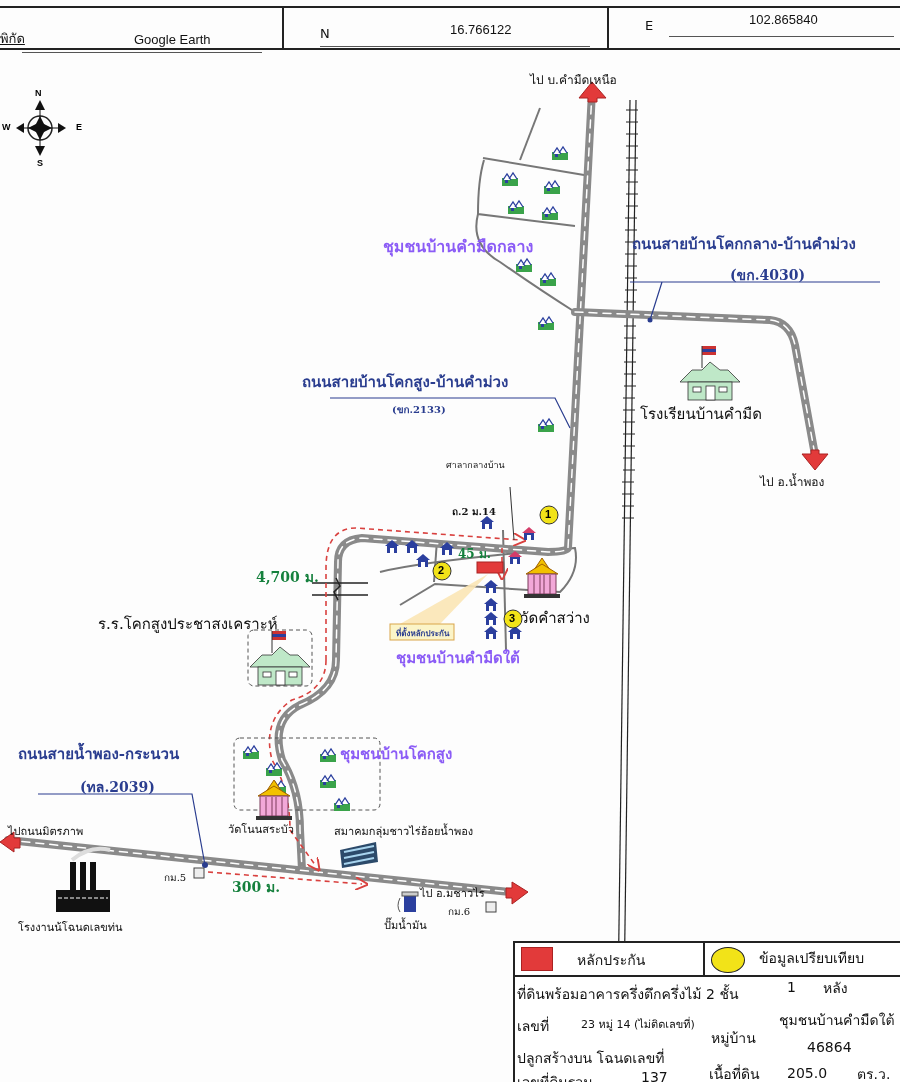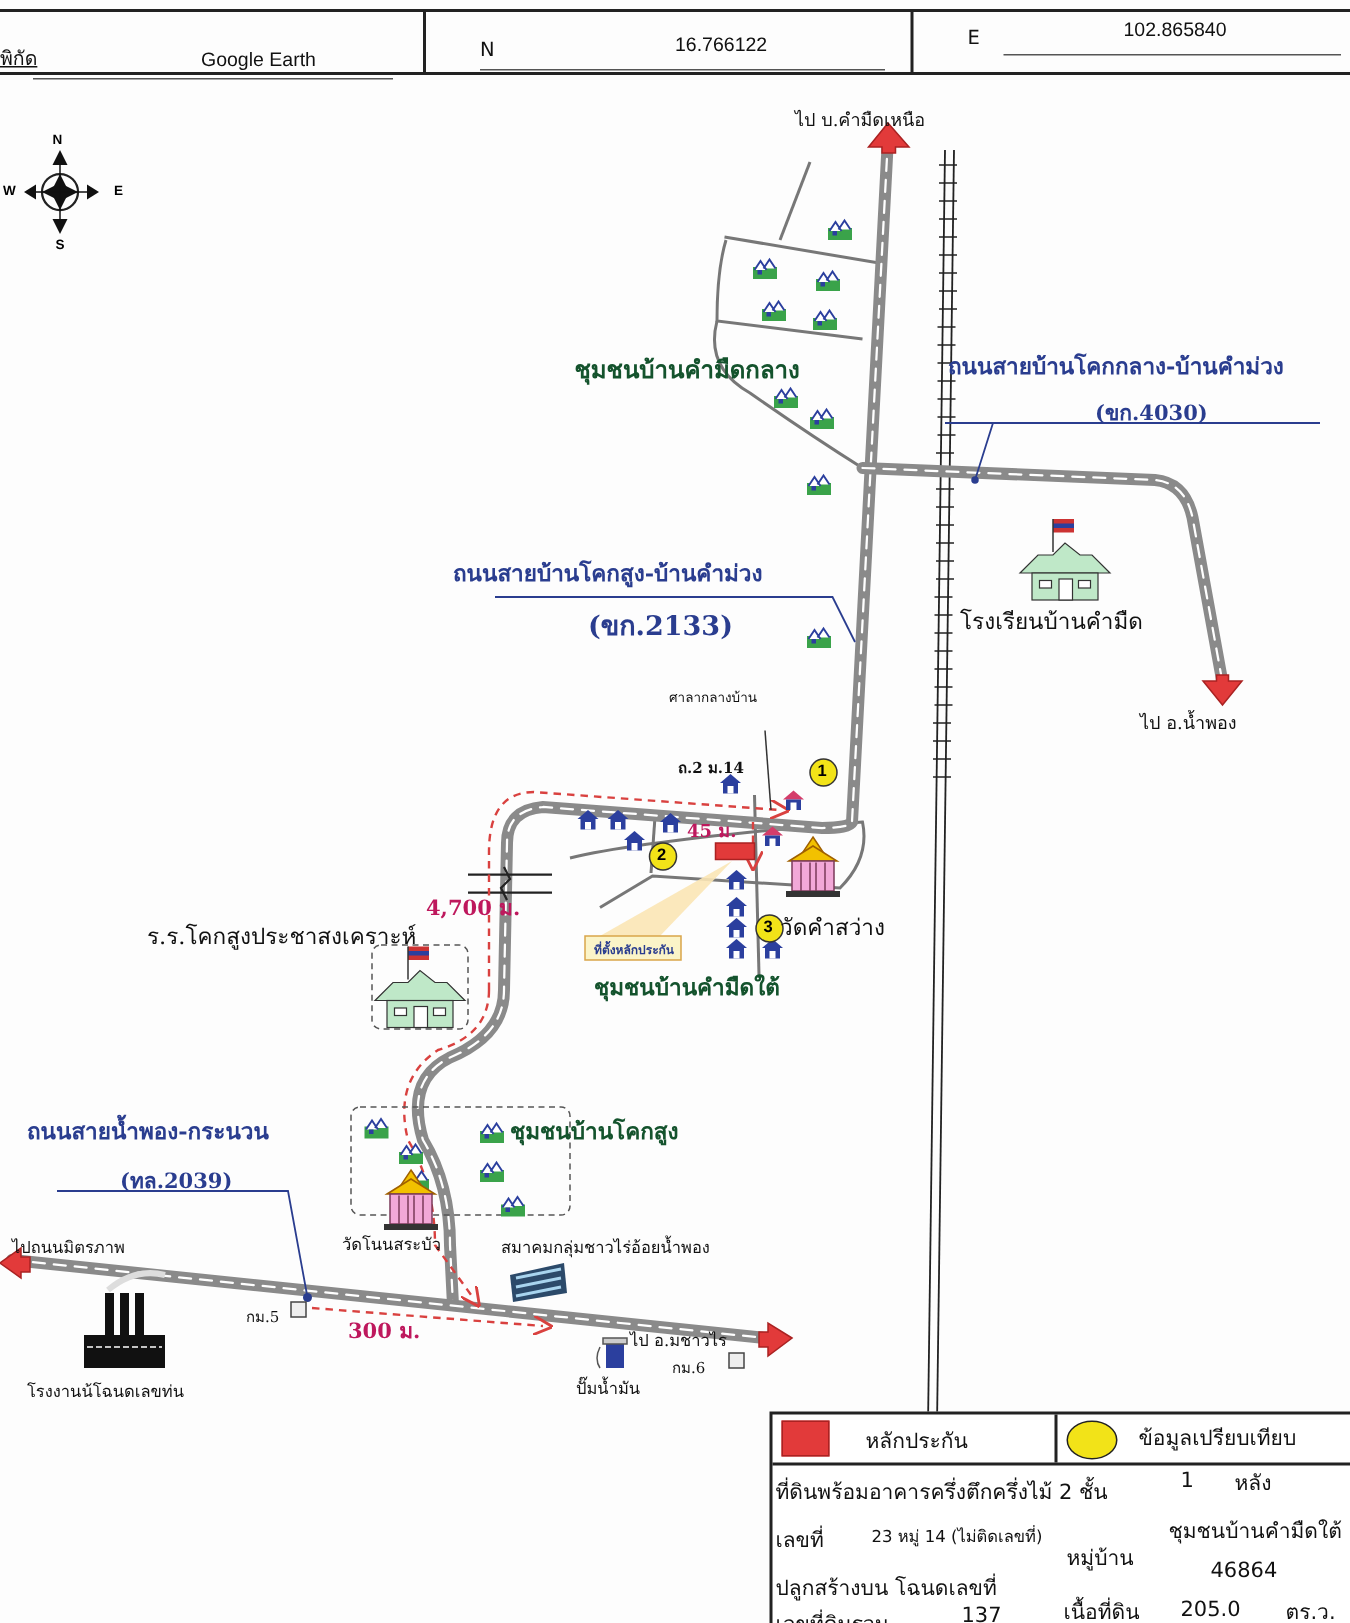--- a/index.html
+++ b/index.html
@@ -8,22 +8,22 @@
   .hdr .topline{position:absolute;left:0;top:6px;width:900px;border-top:2px solid #222;}
   .hdr .botline{position:absolute;left:0;top:48px;width:900px;border-top:2px solid #222;}
   .cell{position:absolute;top:8px;height:40px;}
   .cell .lbl{position:absolute;font-size:13px;color:#111;}
   .cell .val{position:absolute;font-family:"Liberation Sans",sans-serif;font-size:13px;color:#111;}
   .cell .uline{position:absolute;border-top:1px solid #555;}
   .vsep{position:absolute;top:6px;height:44px;border-left:2px solid #222;}
   .map{position:absolute;left:0;top:52px;width:900px;height:1030px;}
   .t{position:absolute;white-space:nowrap;font-family:"DejaVu Serif",serif;}
   .blue{color:#2a3d8f;font-weight:bold;}
-  .purple{color:#14532d;font-weight:bold;}
-  .red{color:#be185d;font-weight:bold;}
+  .purple{color:#8b5cf6;font-weight:bold;}
+  .red{color:#15803d;font-weight:bold;}
   .blk{color:#111;}
   .legend{position:absolute;left:513px;top:941px;width:387px;height:141px;border:2px solid #222;background:#fff;}
   .legend .lt{position:absolute;font-size:14px;color:#111;white-space:nowrap;}
   .legend .sm{font-size:11px;}
 </style>
 </head>
 <body>
 
 <div class="hdr">
   <div class="topline"></div>
@@ -244,27 +244,27 @@
     <span class="t" style="left:37px;top:70px;font-size:9px;font-weight:bold;font-family:'Liberation Sans',sans-serif;">S</span>
     <span class="t" style="left:2px;top:34px;font-size:9px;font-weight:bold;font-family:'Liberation Sans',sans-serif;">W</span>
     <span class="t" style="left:76px;top:34px;font-size:9px;font-weight:bold;font-family:'Liberation Sans',sans-serif;">E</span>
   </div>
 
   <span class="t blk" style="left:530px;top:18px;font-size:12px;">ไป บ.คำมืดเหนือ</span>
   <span class="t purple" style="left:383px;top:182px;font-size:16px;">ชุมชนบ้านคำมืดกลาง</span>
   <span class="t blue" style="left:632px;top:180px;font-size:15px;">ถนนสายบ้านโคกกลาง-บ้านคำม่วง</span>
   <span class="t blue" style="left:730px;top:212px;font-size:14px;">(ขก.4030)</span>
   <span class="t blue" style="left:302px;top:318px;font-size:15px;">ถนนสายบ้านโคกสูง-บ้านคำม่วง</span>
-  <span class="t blue" style="left:392px;top:350px;font-size:18px;">(ขก.2133)</span>
+  <span class="t blue" style="left:392px;top:350px;font-size:10px;">(ขก.2133)</span>
   <span class="t blk" style="left:640px;top:350px;font-size:15px;">โรงเรียนบ้านคำมืด</span>
   <span class="t blk" style="left:760px;top:420px;font-size:12px;">ไป อ.น้ำพอง</span>
   <span class="t blk" style="left:446px;top:406px;font-size:9px;">ศาลากลางบ้าน</span>
   <span class="t blk" style="left:452px;top:452px;font-size:10px;font-weight:bold;">ถ.2 ม.14</span>
   <span class="t red" style="left:458px;top:492px;font-size:12px;">45 ม.</span>
-  <span class="t red" style="left:284px;top:514px;font-size:14px;margin-top:28px;">4,700 ม.</span>
+  <span class="t red" style="left:256px;top:514px;font-size:14px;">4,700 ม.</span>
   <span class="t blk" style="left:98px;top:560px;font-size:15px;">ร.ร.โคกสูงประชาสงเคราะห์</span>
   <span class="t blk" style="left:520px;top:554px;font-size:15px;">วัดคำสว่าง</span>
   <span class="t blue" style="left:396px;top:575px;font-size:8px;">ที่ตั้งหลักประกัน</span>
   <span class="t purple" style="left:396px;top:594px;font-size:15px;">ชุมชนบ้านคำมืดใต้</span>
   <span class="t blue" style="left:18px;top:690px;font-size:15px;">ถนนสายน้ำพอง-กระนวน</span>
   <span class="t blue" style="left:80px;top:724px;font-size:14px;">(ทล.2039)</span>
   <span class="t purple" style="left:340px;top:690px;font-size:15px;">ชุมชนบ้านโคกสูง</span>
   <span class="t blk" style="left:228px;top:768px;font-size:11px;">วัดโนนสระบัว</span>
   <span class="t blk" style="left:334px;top:770px;font-size:11px;">สมาคมกลุ่มชาวไร่อ้อยน้ำพอง</span>
   <span class="t blk" style="left:8px;top:770px;font-size:11px;">ไปถนนมิตรภาพ</span>

